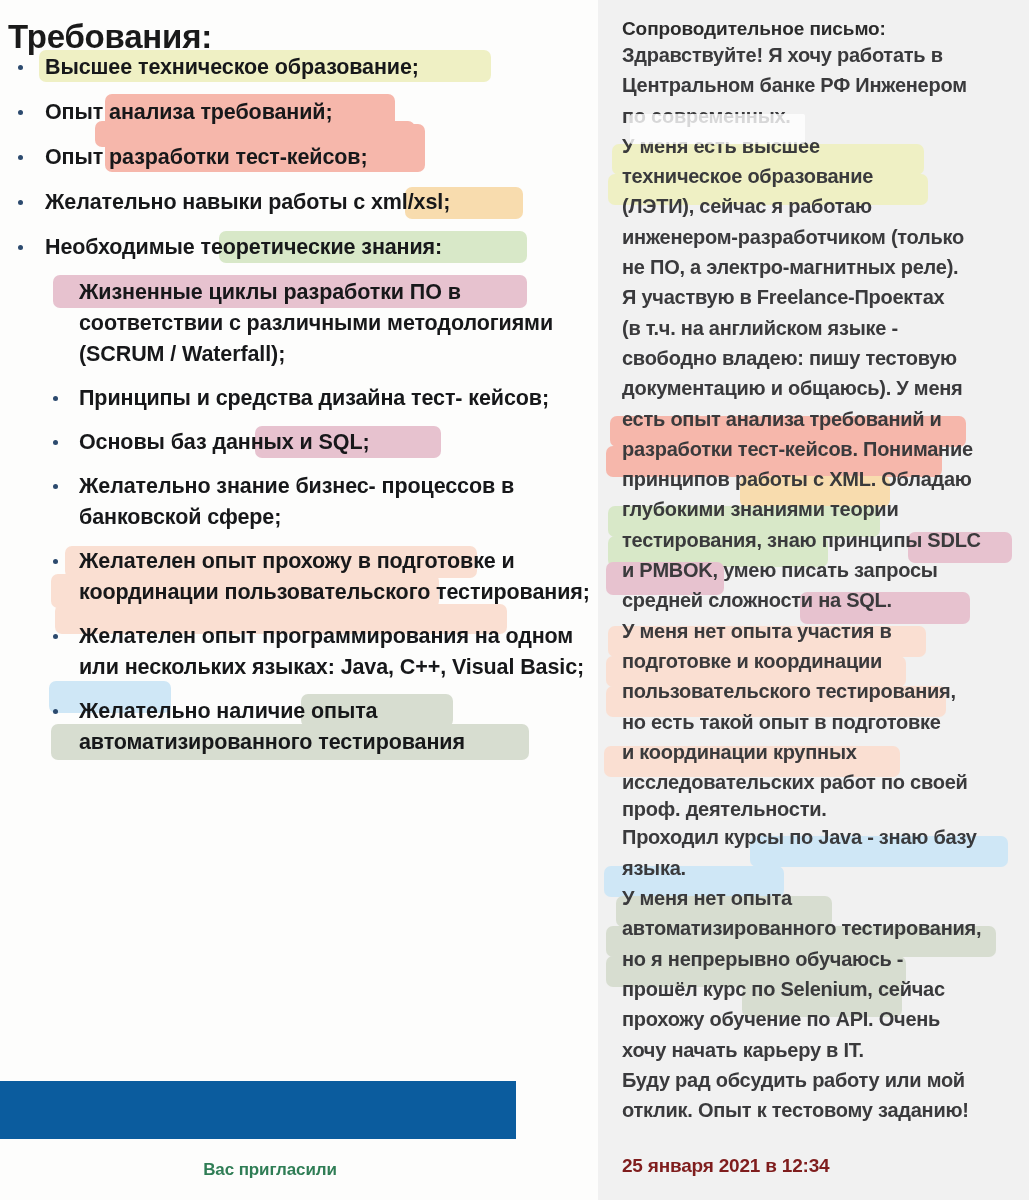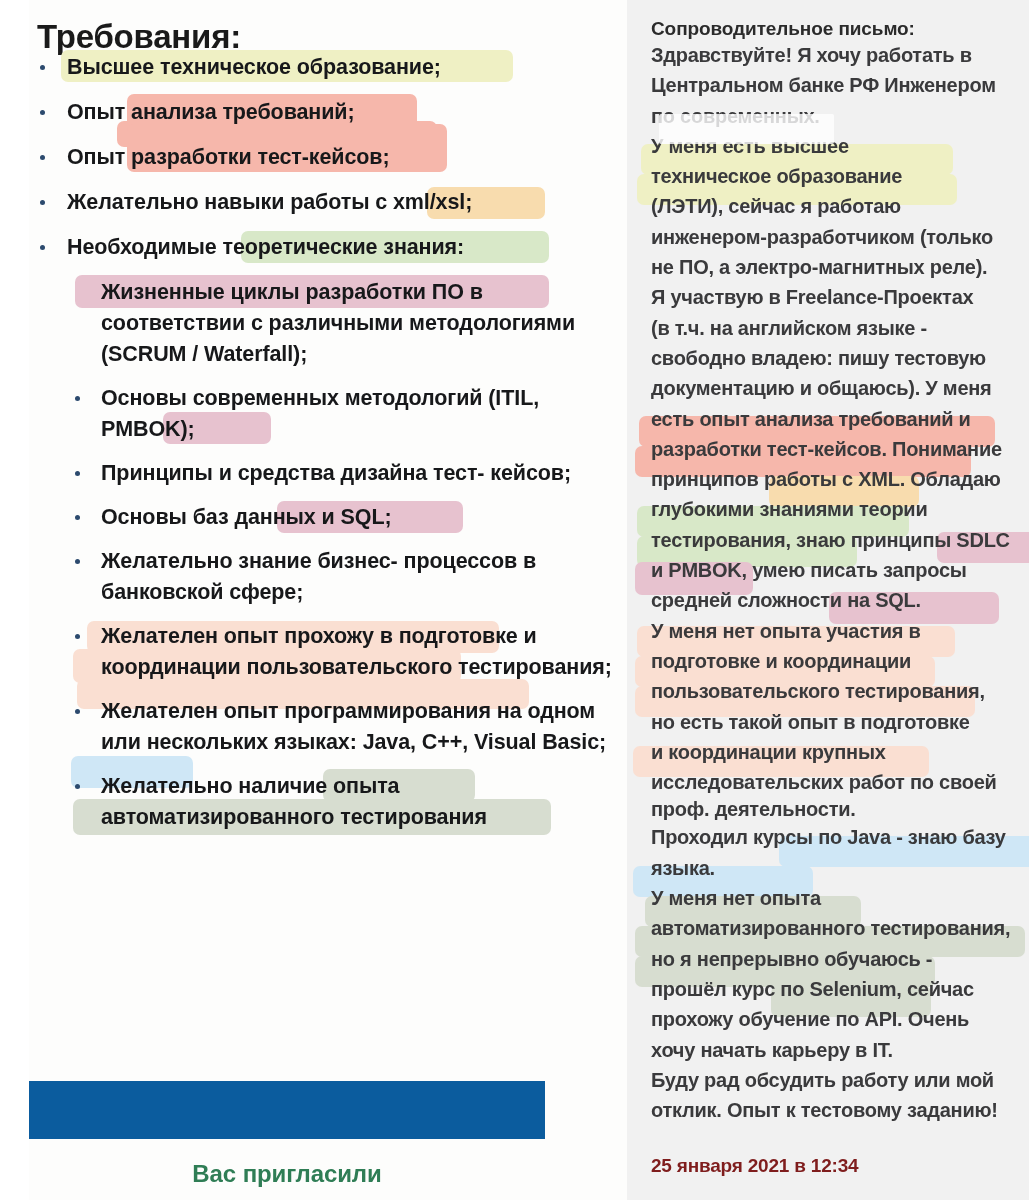--- a/index.html
+++ b/index.html
@@ -6,37 +6,37 @@
   html,body{margin:0;padding:0;}
   body{
     width:1029px;height:1200px;
     background:#ffffff;
     font-family:"Liberation Sans","DejaVu Sans",sans-serif;
     overflow:hidden;
     position:relative;
   }
 
   
-  #page{position:absolute;inset:0;display:block;margin-left:29px;}
+  #page{position:absolute;inset:0;display:block;}
 
   
   #left-panel{
     position:absolute;left:0;top:0;width:598px;height:1200px;
     background:#fdfdfc;
     overflow:hidden;
   }
   #req-title{
     position:absolute;left:8px;top:-4px;
     font-size:33px;font-weight:700;color:#1a1a1a;
     letter-spacing:-0.2px;
     white-space:nowrap;
   }
 
   #req-list{
-    position:absolute;left:0;top:52px;width:598px;
+    position:absolute;left:7px;top:52px;width:598px;
   }
 
   .li{
     position:relative;
     padding-left:38px;
     margin-bottom:14px;
     font-size:21.5px;
     line-height:31px;
     font-weight:600;
     color:#17181a;
@@ -66,22 +66,23 @@
   .li .txt, .li .line{position:relative;z-index:2;}
 
   
   #blue-bar{
     position:absolute;left:0;top:1081px;width:516px;height:58px;
     background:#0b5c9e;
   }
   #invited{
     position:absolute;left:0;top:1160px;width:516px;
     text-align:center;
-    font-size:24px;font-weight:700;color:#2f7d55;
+    font-size:17px;font-weight:700;color:#2f7d55;
     letter-spacing:-0.1px;
+    padding-left:12px;
   }
 
   
   #right-panel{
     position:absolute;left:598px;top:0;width:431px;height:1200px;
     background:#f1f1f1;
     overflow:hidden;
   }
   #letter-title{
     position:absolute;left:24px;top:2px;
@@ -155,25 +156,20 @@
         <span class="txt">Необходимые теоретические знания:</span>
       </div>
 
       <div class="li nested">
         <span class="hl" style="left:46px;top:-2px;width:474px;height:33px;background:#e7c2cf;"></span>
         <span class="line">Жизненные циклы разработки ПО в</span>
         <span class="line">соответствии с различными</span>
         <span class="line">методологиями (SCRUM / Waterfall);</span>
       </div>
 
-      <div class="li nested">
-        <span class="hl" style="left:134px;top:29px;width:108px;height:32px;background:#e7c2cf;"></span>
-        <span class="line">Основы современных методологий</span>
-        <span class="line">(ITIL, PMBOK);</span>
-      </div>
 
       <div class="li nested">
         <span class="line">Принципы и средства дизайна тест-</span>
         <span class="line">кейсов;</span>
       </div>
 
       <div class="li nested">
         <span class="hl" style="left:248px;top:-1px;width:186px;height:32px;background:#e7c2cf;"></span>
         <span class="line">Основы баз данных и SQL;</span>
       </div>

